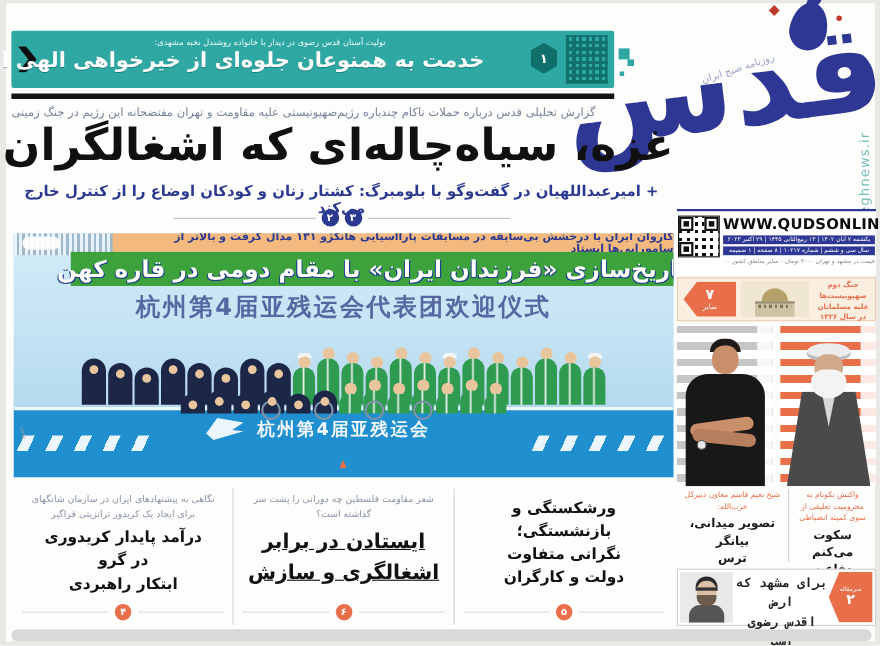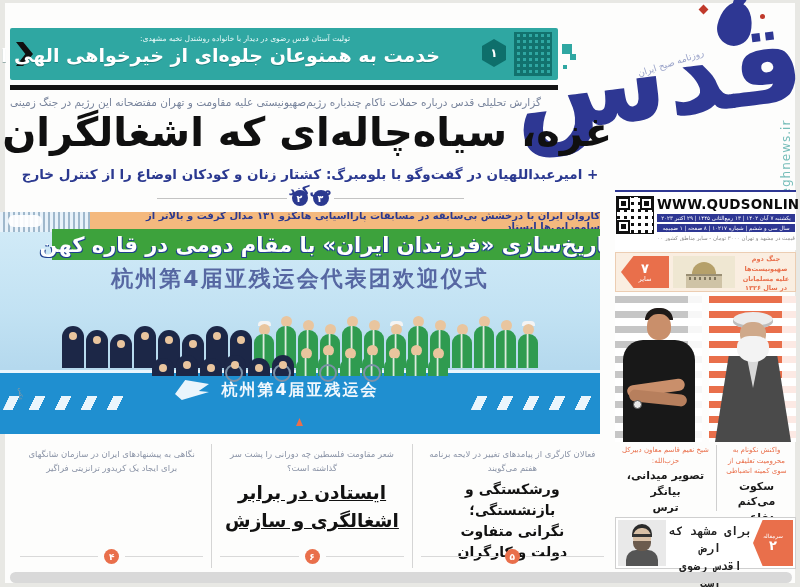--- a/index.html
+++ b/index.html
@@ -53,21 +53,21 @@
   .lead-kicker{position:absolute;left:10px;top:96px;width:536px;color:#77839b;font-size:10.5px;text-align:left;direction:rtl;}
   .lead-headline{position:absolute;left:8px;top:108px;width:604px;color:#101010;font-weight:bold;font-size:40px;
     line-height:1.2;text-align:center;white-space:nowrap;letter-spacing:-1px;}
   .lead-deck{position:absolute;left:10px;top:166px;width:600px;color:#2b3990;font-weight:bold;font-size:13.5px;text-align:center;}
   .lead-pages{position:absolute;left:10px;top:190px;width:600px;display:flex;align-items:center;justify-content:center;gap:5px;}
   .lead-pages .hline{width:130px;height:1px;background:#c3c3c3;}
   .pcircle{width:16px;height:16px;border-radius:50%;background:#2b3990;color:#fff;font-size:9.5px;font-weight:bold;
     display:flex;align-items:center;justify-content:center;}
 
   
-  .photo{position:absolute;left:0;top:212px;width:600px;height:222px;overflow:hidden;
+  .photo{position:absolute;left:12px;top:212px;width:600px;height:222px;overflow:hidden;
     background:linear-gradient(180deg,#d4ecf8 0%,#c2e2f3 45%,#b5d9ee 70%);}
   .photo-buildings{position:absolute;left:0;top:0;width:95px;height:20px;
     background:repeating-linear-gradient(90deg,#e8f2fa 0 3px,#9fb8cc 3px 5px);}
   .photo-buildings2{position:absolute;right:0;top:0;width:30px;height:48px;
     background:repeating-linear-gradient(90deg,#e8f2fa 0 3px,#93accc 3px 5px),
                repeating-linear-gradient(0deg,#e8f2fa 0 3px,#aebfd9 3px 6px);background-blend-mode:multiply;}
   .photo-topline{position:absolute;left:90px;top:0;width:510px;height:17px;background:#f4b97e;
     color:#2b3990;font-weight:bold;font-size:10px;display:flex;align-items:center;justify-content:center;direction:rtl;}
   .photo-band{position:absolute;left:52px;top:17px;width:548px;height:31px;background:#3da23c;
     display:flex;align-items:center;justify-content:center;}
@@ -467,21 +467,20 @@
     </div>
     <div class="edbadge">
       <span class="m">سرمقاله</span>
       <span class="n">۲</span>
     </div>
   </div>
 </div>
 
 <div class="bottom">
   <div class="bcol">
-    <div class="b-kicker">فعالان کارگری از پیامدهای تغییر در لایحه برنامه هفتم می‌گویند</div>
     <div class="b-head sz1">ورشکستگی و بازنشستگی؛
 نگرانی متفاوت
 دولت و کارگران</div>
     <div class="pageline">
       <span class="hl"></span>
         <span class="pc">۵</span>
         <span class="hl"></span>
     </div>
   </div>
   <div class="bcol">
@@ -489,20 +488,23 @@
     <div class="b-head sz2">ایستادن در برابر
 اشغالگری و سازش</div>
     <div class="pageline">
       <span class="hl"></span>
         <span class="pc">۶</span>
         <span class="hl"></span>
     </div>
   </div>
   <div class="bcol">
     <div class="b-kicker">نگاهی به پیشنهادهای ایران در سازمان شانگهای برای ایجاد یک کریدور ترانزیتی فراگیر</div>
+    <div class="b-head sz1">درآمد پایدار کریدوری
+در گرو
+ابتکار راهبردی</div>
     <div class="pageline">
       <span class="hl"></span>
         <span class="pc">۴</span>
         <span class="hl"></span>
     </div>
   </div>
 </div>
 
 <div class="footer-bar"></div>
 

